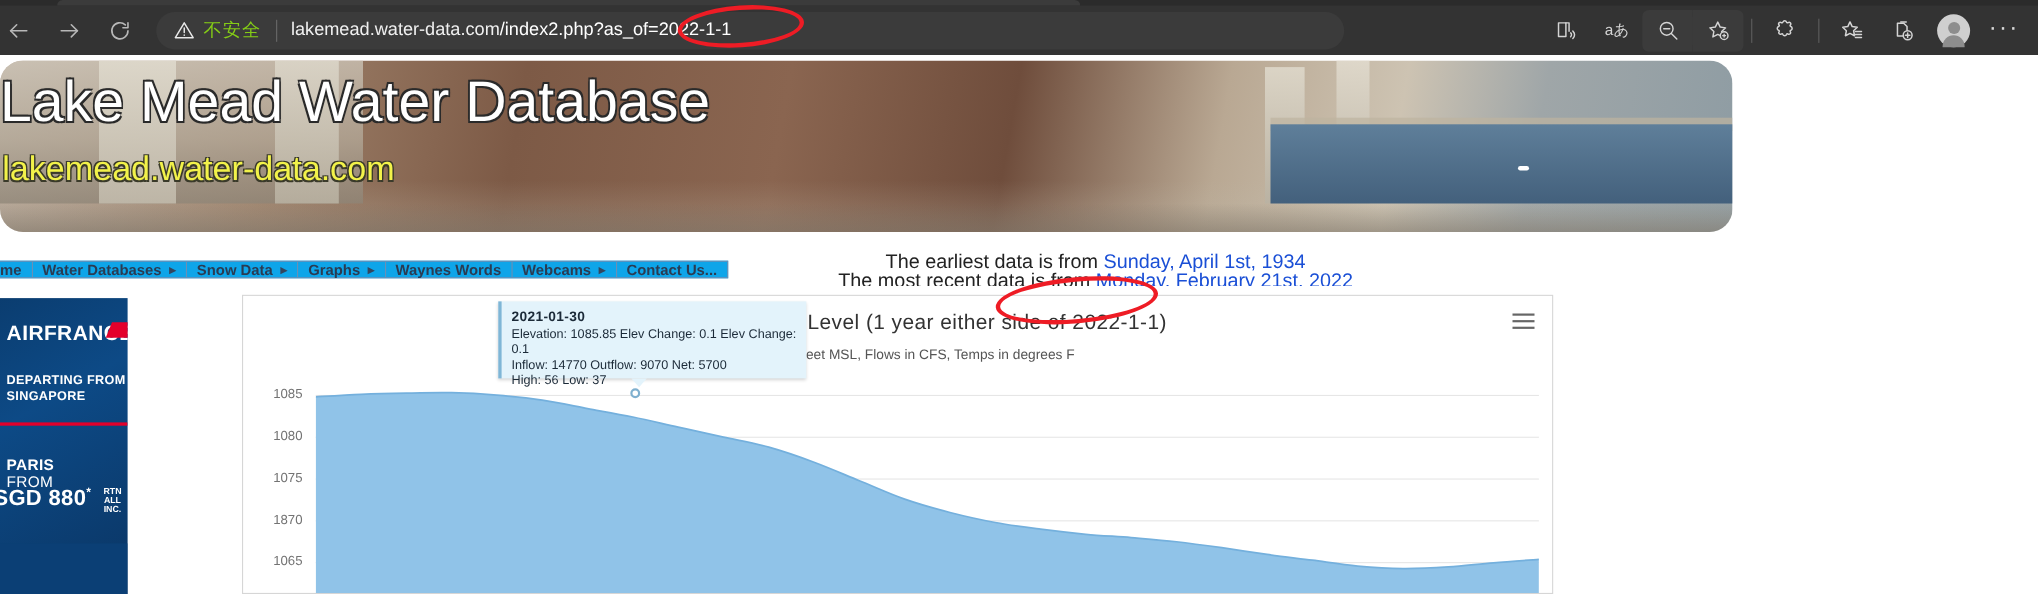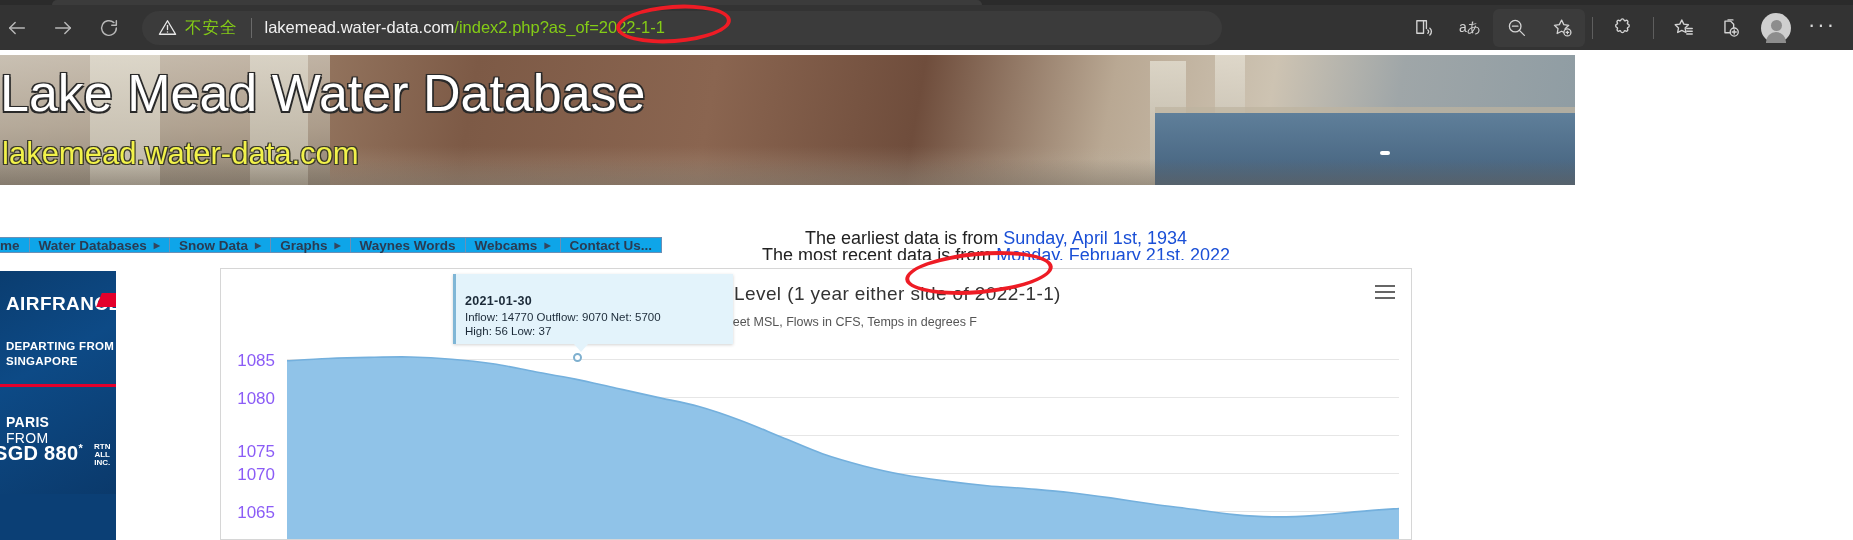--- a/index.html
+++ b/index.html
@@ -16,40 +16,41 @@
   .navbtn svg { display:block; }
   .navbtn.back { margin-left: -6px; }
 
   .urlbar { margin-left: 10px; height: 34px; flex: 0 0 1080px; background: #3b3b3b; border-radius: 18px;
             display:flex; align-items:center; padding: 0 14px; }
   .warn-icon { width:22px; height:22px; display:flex; align-items:center; justify-content:center; color:#e8e8e8; }
   .warn-text { color:#84cc16; font-size:16.5px; margin-left:7px; letter-spacing:1px; }
   .url-sep { width:1px; height:20px; background:#6a6a6a; margin:0 13px; }
   .url-text { font-size:16.5px; white-space:nowrap; overflow:hidden; }
   .url-host { color:#f0f0f0; }
-  .url-path { color:#84cc16; }
+  .url-path { color:#ffffff; }
 
   .toolbar-right { margin-left:auto; display:flex; align-items:center; padding-right: 8px; }
   .tb-icon { width:46px; height:38px; display:flex; align-items:center; justify-content:center; color:#d4d4d4; }
   .tb-icon.boxed { background:#3b3b3b; border-radius:6px 0 0 6px; }
   .tb-icon.boxed2 { background:#3b3b3b; border-radius:0 6px 6px 0; }
   .tb-divider { width:1px; height:22px; background:#5e5e5e; margin:0 7px; }
   .avatar { width:30px; height:30px; border-radius:50%; background:#cfcfcf; display:flex; align-items:flex-end; justify-content:center; overflow:hidden; }
   .avatar .head { width:11px; height:11px; border-radius:50%; background:#8d8d8d; position:relative; top:-12px; }
   .avatar .body { width:20px; height:11px; border-radius:10px 10px 0 0; background:#8d8d8d; position:absolute; margin-top:19px; }
   .dots { color:#d8d8d8; font-size:22px; letter-spacing:2px; line-height:1; padding-bottom:6px; }
 
   
   .page { position:absolute; top:50px; left:0; width:1853px; height:490px; background:#ffffff; }
   .white-gap { height:5px; background:#fff; }
 
-  .banner { position:relative; height:130px; width:1575px; overflow:hidden;
+  .banner { position:relative; height:156px; width:1575px; overflow:hidden;
             background:
               linear-gradient(180deg, rgba(255,255,255,0) 70%, rgba(190,185,170,.35) 100%),
               linear-gradient(100deg,#b8a99a 0%, #9c7f68 16%, #7d5a46 30%, #8a6550 45%, #6f4d3c 58%, #b9a893 70%, #cdc3b2 80%, #9fa6a8 88%, #8e9ca3 100%);
+            border-radius: 21px;
   }
   .banner .cliff-a { position:absolute; left:0; top:0; width:330px; height:130px;
      background: linear-gradient(180deg,#cfc8bb,#b5ab9b 55%, #8e8577); opacity:.75; }
   .banner .dam-wall { position:absolute; left:90px; top:0; width:70px; height:130px; background:linear-gradient(180deg,#e0dbce,#c4bdae); opacity:.85; }
   .banner .dam-wall2 { position:absolute; left:250px; top:0; width:58px; height:130px; background:linear-gradient(180deg,#ded9cc,#bdb6a6); opacity:.8; }
   .banner .tower1 { position:absolute; left:1150px; top:6px; width:36px; height:124px; background:linear-gradient(180deg,#ded8ca,#b9b2a3); opacity:.9; }
   .banner .tower2 { position:absolute; left:1215px; top:0px; width:30px; height:130px; background:linear-gradient(180deg,#e2dccf,#bbb4a5); opacity:.85; }
   .banner .lake { position:absolute; right:0px; top:58px; width:420px; height:72px;
       background:linear-gradient(180deg,#5f7f9a,#43607c); }
   .banner .lake-shore { position:absolute; right:0px; top:52px; width:420px; height:12px; background:#bdb3a0; opacity:.7; }
@@ -99,26 +100,26 @@
                 background:#ffffff; border:1px solid #d6d6d6; }
   .chart-title { position:absolute; top:14px; left:0; width:1192px; text-align:center;
                  font-size:19px; color:#333; letter-spacing:.4px; }
   .chart-sub { position:absolute; top:46px; left:0; width:1192px; text-align:center;
                font-size:12.5px; color:#555; }
   .hamburger { position:absolute; right:16px; top:16px; width:20px; height:14px; display:flex; flex-direction:column; justify-content:space-between; }
   .hamburger i { display:block; height:2px; background:#666; }
 
   .plot { position:absolute; left:66px; top:72px; width:1112px; height:198px; }
   .gridline { position:absolute; left:0; width:1112px; height:1px; background:#e6e6e6; }
-  .ytick { position:absolute; right:1124px; transform:translateY(-8px); font-size:17px; color:#8b5cf6; white-space:nowrap;text-align:right; }
+  .ytick { position:absolute; right:1124px; transform:translateY(-8px); font-size:12px; color:#737373; white-space:nowrap;text-align:right; }
   .area-svg { position:absolute; left:0; top:0; }
 
   .tooltip { position:absolute; left:232px; top:5px; width:280px; height:70px;
              background:#e3f3fb; border-left:3px solid #7fb6d6; box-shadow: 0 1px 3px rgba(0,0,0,.18);
-             padding:20px 9px; font-size:11.5px; color:#1b2a38; line-height:14px; }
+             padding:7px 9px; font-size:11.5px; color:#1b2a38; line-height:14px; }
   .tooltip .tt-date { font-weight:bold; font-size:12.5px; margin-bottom:2px; letter-spacing:.3px; }
   .tt-arrow { position:absolute; left:118px; top:70px; width:0; height:0;
               border-left:7px solid transparent; border-right:7px solid transparent; border-top:8px solid #e3f3fb; }
   .marker { position:absolute; left:352px; top:84px; width:9px; height:9px; border-radius:50%;
             background:#fff; border:2px solid #7fb0cf; }
 
   
   .ellipse { position:absolute; border:4px solid #ee1c25; border-radius:50%; }
   #ellipse-url { left:616px; top:5px; width:115px; height:38px; transform: rotate(-4deg); }
   #ellipse-title { left:905px; top:252px; width:148px; height:42px; transform: rotate(-5deg); }
@@ -305,36 +306,37 @@
           <i></i>
         </div>
 
       <div class="plot">
 
         <div class="gridline" style="top:18px"></div>
         <div class="ytick" style="top:18px">1085</div>
         <div class="gridline" style="top:56px"></div>
         <div class="ytick" style="top:56px">1080</div>
         <div class="gridline" style="top:94px"></div>
-        <div class="ytick" style="top:109px">1075</div>
+        <div class="ytick" style="top:94px">1075</div>
         <div class="gridline" style="top:132px"></div>
-        <div class="ytick" style="top:132px">1070</div>
+        <div class="ytick" style="top:132px">1870</div>
         <div class="gridline" style="top:170px"></div>
         <div class="ytick" style="top:170px">1065</div>
 
         <svg class="area-svg" width="1112" height="198" viewBox="0 0 1112 198" preserveAspectRatio="none">
           <path id="series-area" fill="#90c3e8" stroke="none" d="M 0.0 19.8 C 6.9 19.4, 27.5 18.1, 41.2 17.5 C 54.9 16.9, 68.6 16.6, 82.4 16.4 C 96.1 16.1, 109.8 15.7, 123.6 16.0 C 137.3 16.3, 151.0 17.1, 164.7 18.3 C 178.5 19.4, 192.2 20.8, 205.9 22.8 C 219.7 24.9, 233.4 27.9, 247.1 30.5 C 260.8 33.0, 274.6 35.3, 288.3 38.1 C 302.0 40.9, 315.8 44.2, 329.5 47.2 C 343.2 50.3, 356.9 53.3, 370.7 56.4 C 384.4 59.4, 398.1 61.7, 411.9 65.5 C 425.6 69.3, 439.3 74.1, 453.0 79.2 C 466.8 84.3, 480.5 90.4, 494.2 96.0 C 508.0 101.5, 521.7 107.9, 535.4 112.7 C 549.1 117.5, 562.9 121.3, 576.6 124.9 C 590.3 128.4, 604.0 131.5, 617.8 134.0 C 631.5 136.6, 645.2 138.3, 659.0 140.1 C 672.7 141.9, 686.4 143.4, 700.1 144.7 C 713.9 146.0, 727.6 146.6, 741.3 147.7 C 755.1 148.9, 768.8 150.0, 782.5 151.5 C 796.2 153.1, 810.0 155.0, 823.7 156.9 C 837.4 158.8, 851.2 161.1, 864.9 163.0 C 878.6 164.9, 892.3 166.5, 906.1 168.3 C 919.8 170.1, 933.5 172.4, 947.3 173.6 C 961.0 174.9, 974.7 175.8, 988.4 175.9 C 1002.2 176.0, 1015.9 175.3, 1029.6 174.4 C 1043.4 173.5, 1057.1 171.7, 1070.8 170.6 C 1084.5 169.4, 1105.1 168.0, 1112.0 167.5 L 1112 198 L 0 198 Z"></path>
           <path id="series-line" fill="none" stroke="#74b0dd" stroke-width="1.6" d="M 0.0 19.8 C 6.9 19.4, 27.5 18.1, 41.2 17.5 C 54.9 16.9, 68.6 16.6, 82.4 16.4 C 96.1 16.1, 109.8 15.7, 123.6 16.0 C 137.3 16.3, 151.0 17.1, 164.7 18.3 C 178.5 19.4, 192.2 20.8, 205.9 22.8 C 219.7 24.9, 233.4 27.9, 247.1 30.5 C 260.8 33.0, 274.6 35.3, 288.3 38.1 C 302.0 40.9, 315.8 44.2, 329.5 47.2 C 343.2 50.3, 356.9 53.3, 370.7 56.4 C 384.4 59.4, 398.1 61.7, 411.9 65.5 C 425.6 69.3, 439.3 74.1, 453.0 79.2 C 466.8 84.3, 480.5 90.4, 494.2 96.0 C 508.0 101.5, 521.7 107.9, 535.4 112.7 C 549.1 117.5, 562.9 121.3, 576.6 124.9 C 590.3 128.4, 604.0 131.5, 617.8 134.0 C 631.5 136.6, 645.2 138.3, 659.0 140.1 C 672.7 141.9, 686.4 143.4, 700.1 144.7 C 713.9 146.0, 727.6 146.6, 741.3 147.7 C 755.1 148.9, 768.8 150.0, 782.5 151.5 C 796.2 153.1, 810.0 155.0, 823.7 156.9 C 837.4 158.8, 851.2 161.1, 864.9 163.0 C 878.6 164.9, 892.3 166.5, 906.1 168.3 C 919.8 170.1, 933.5 172.4, 947.3 173.6 C 961.0 174.9, 974.7 175.8, 988.4 175.9 C 1002.2 176.0, 1015.9 175.3, 1029.6 174.4 C 1043.4 173.5, 1057.1 171.7, 1070.8 170.6 C 1084.5 169.4, 1105.1 168.0, 1112.0 167.5"></path>
         </svg>
       </div>
 
       <div class="marker"></div>
 
       <div class="tooltip">
         <div class="tt-date">2021-01-30</div>
+        <div>Elevation: 1085.85 Elev Change: 0.1 Elev Change: 0.1</div>
         <div>Inflow: 14770 Outflow: 9070 Net: 5700</div>
         <div>High: 56 Low: 37</div>
         <div class="tt-arrow"></div>
       </div>
     </div>
   </div>
 </div>
 
 <div class="ellipse" id="ellipse-url"></div>
 <div class="ellipse" id="ellipse-title"></div>

